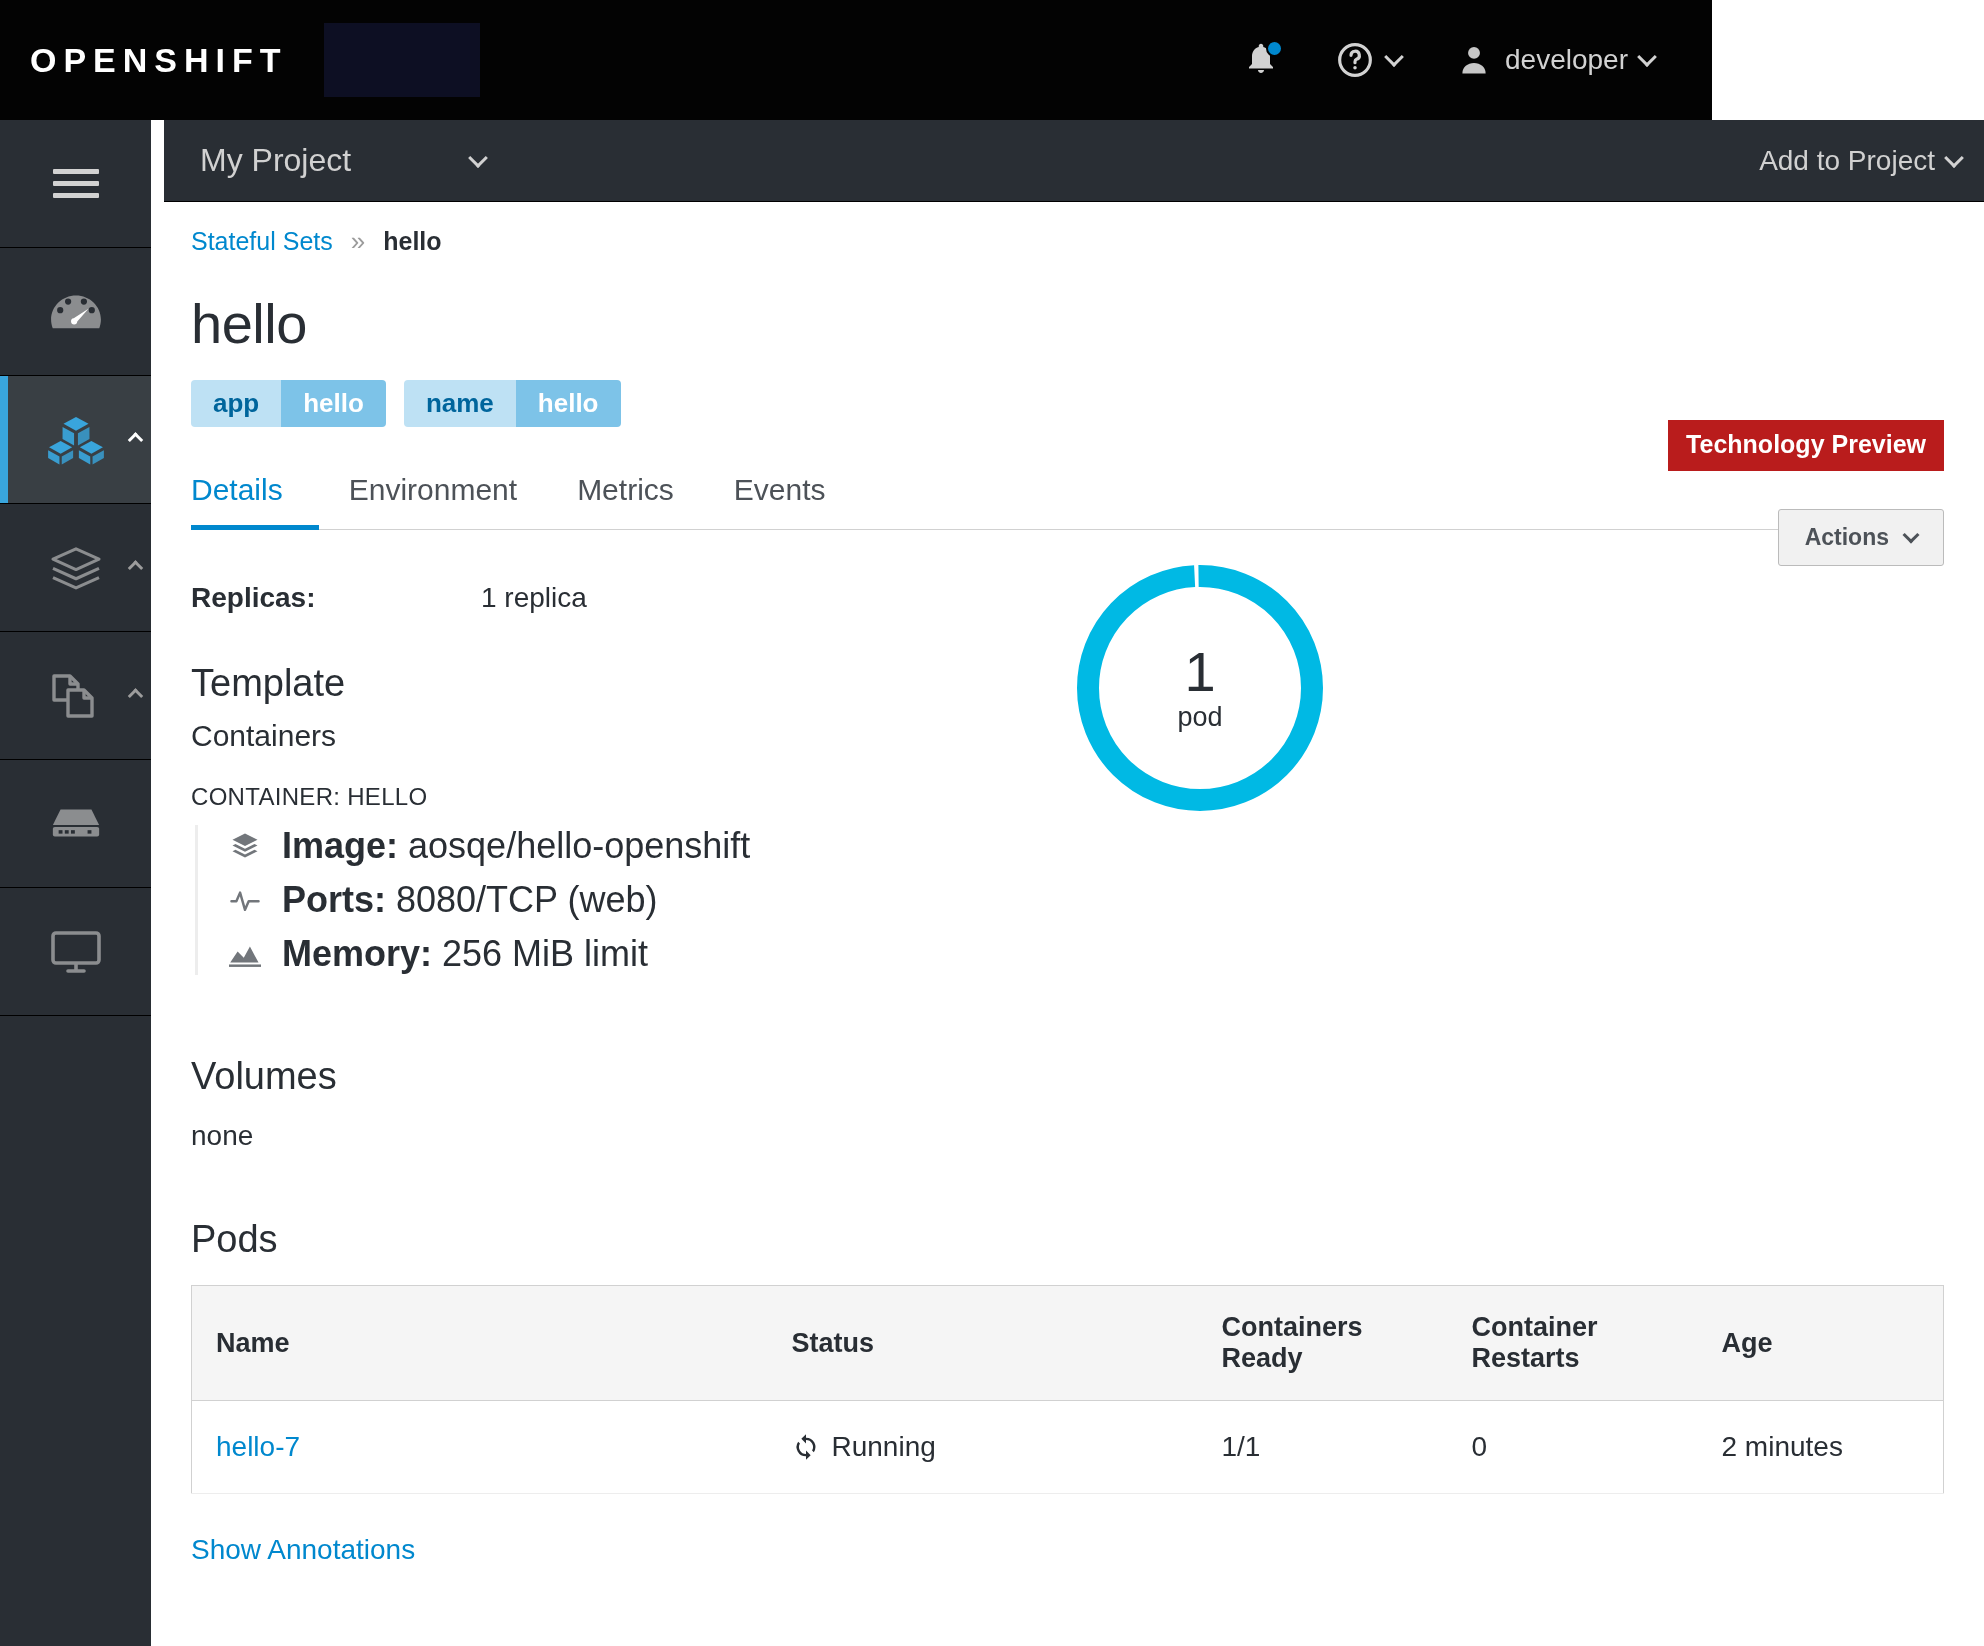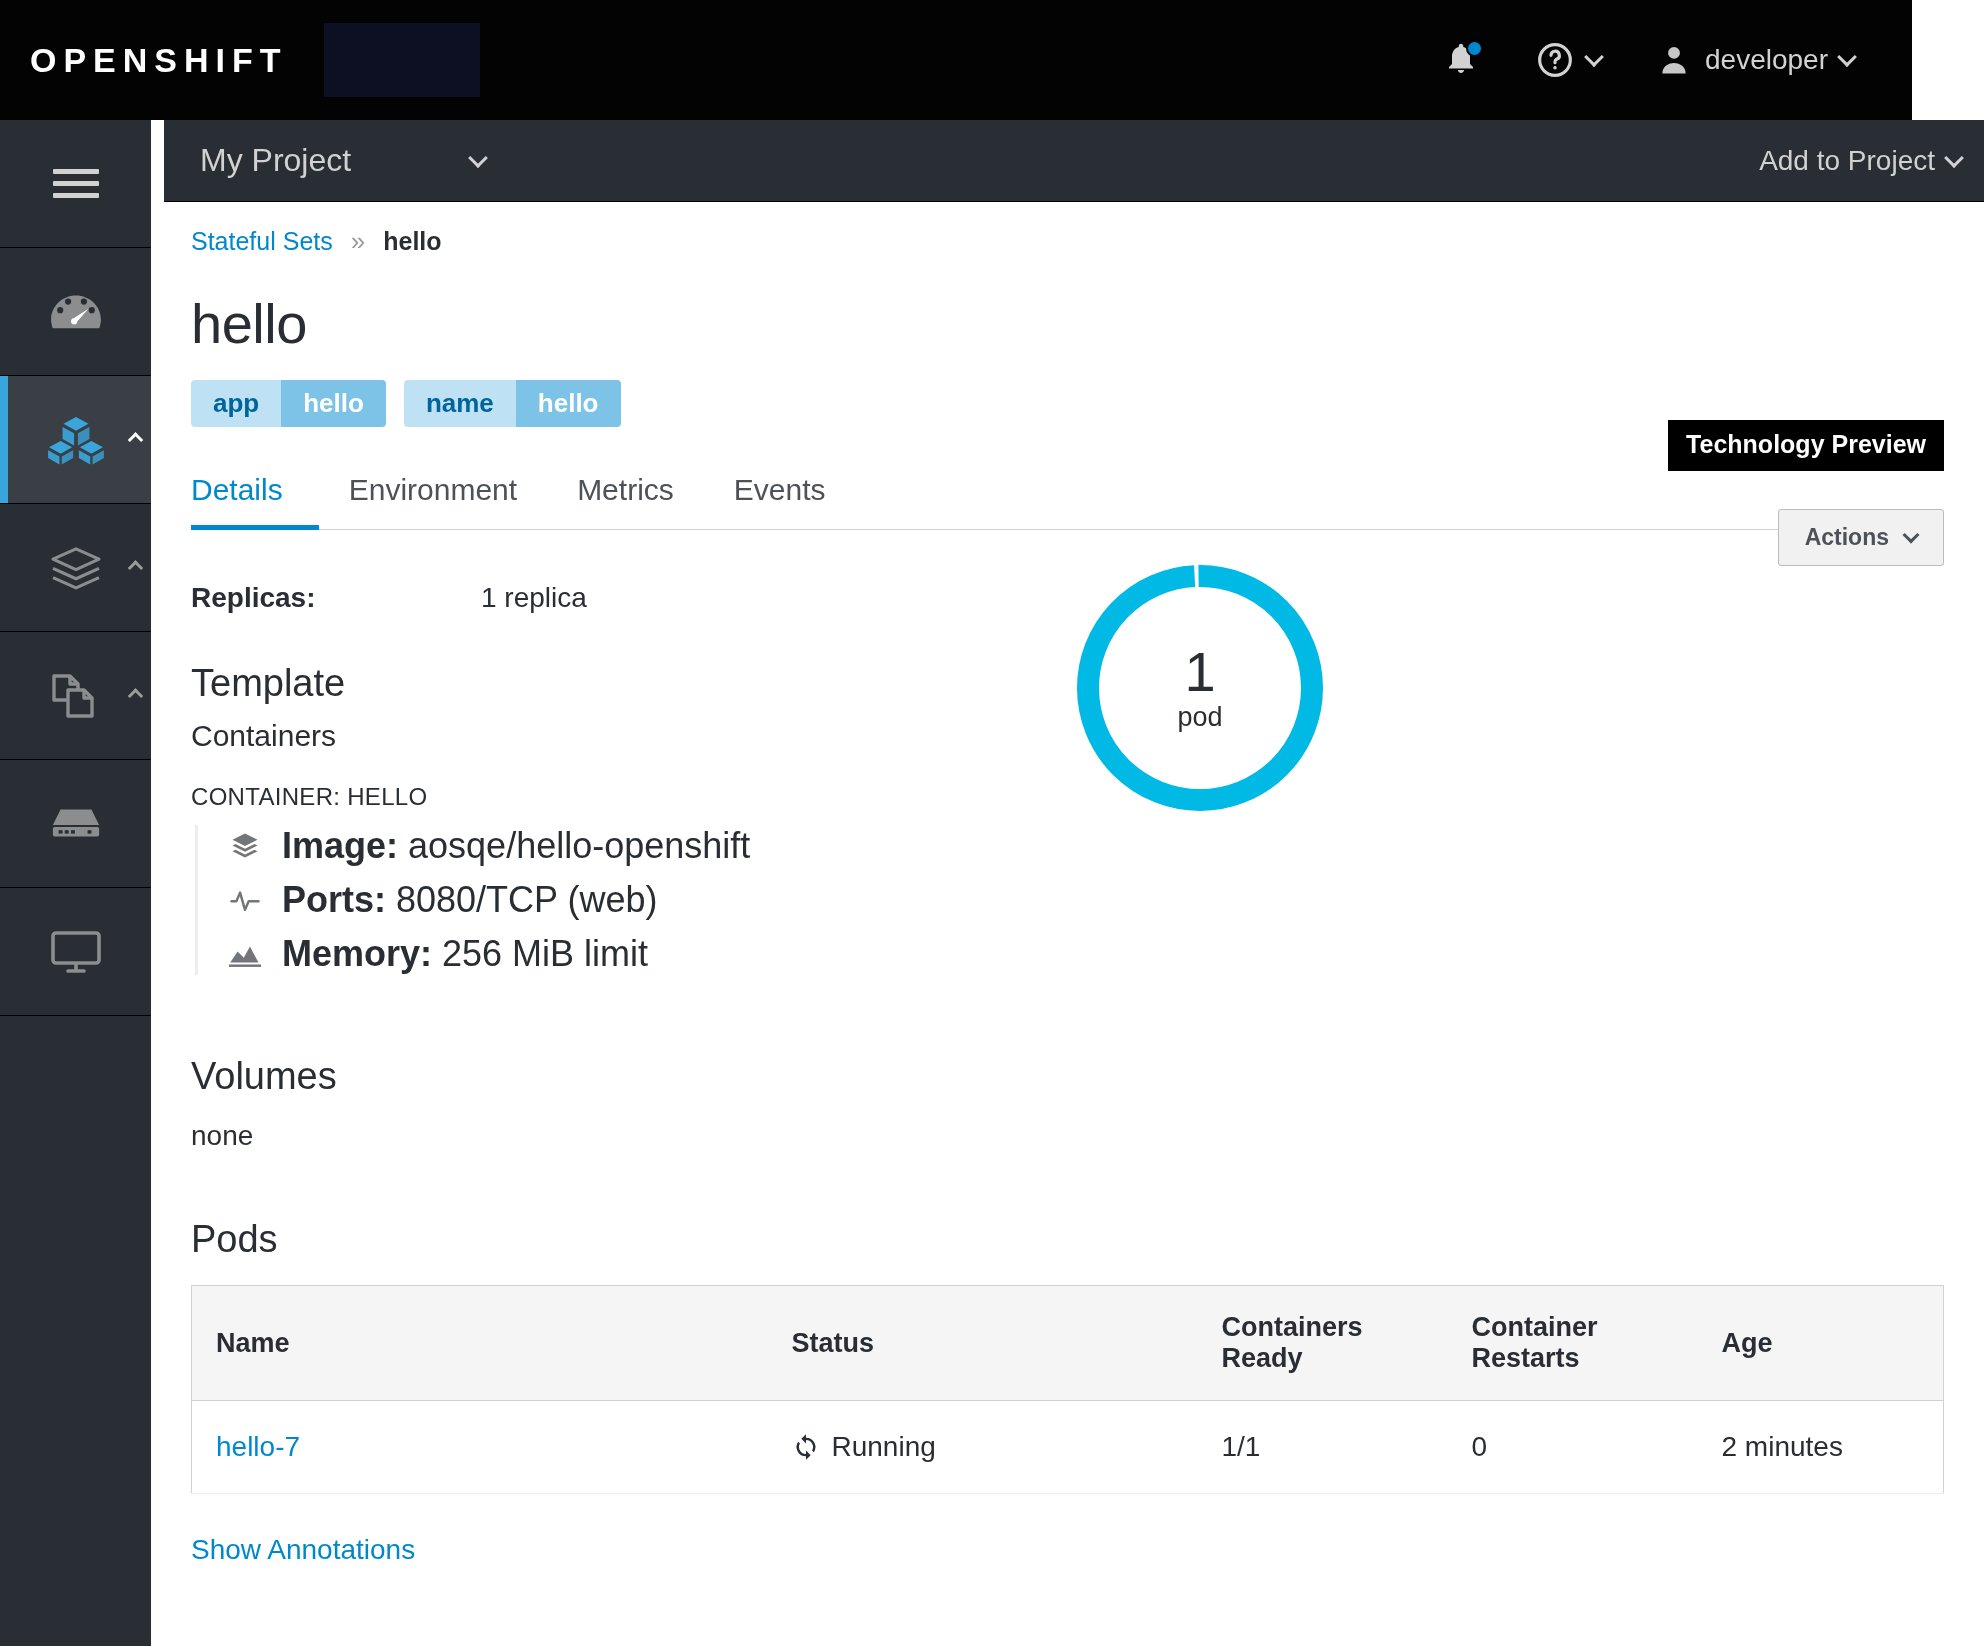--- a/index.html
+++ b/index.html
@@ -7,21 +7,21 @@
     width: 1984px; height: 1646px;
     font-family: "Liberation Sans", sans-serif;
     background: #fff;
     overflow: hidden;
     -webkit-font-smoothing: antialiased;
   }
 
   
   .masthead {
     position: absolute; top: 0; left: 0;
-    width: 1912px; height: 120px;
+    width: 1712px; height: 120px;
     background: #030303;
     display: flex; align-items: center;
   }
   .brand {
     margin-left: 30px;
     color: #fff;
     font-size: 34px;
     font-weight: 700;
     letter-spacing: 7px;
   }
@@ -123,21 +123,21 @@
     margin-top: 24px;
     font-size: 25px;
     display: flex; align-items: center;
   }
   .bc-link { color: #0088ce; cursor: pointer; }
   .bc-sep { color: #9c9c9c; margin: 0 18px; font-size: 26px; }
   .bc-current { color: #292e34; font-weight: 700; }
 
   .techprev {
     position: absolute; top: 218px; right: 40px;
-    background: #000000; color: #fff;
+    background: #b91c1c; color: #fff;
     font-size: 25px; font-weight: 700;
     padding: 10px 18px 12px;
   }
 
   .page-title {
     margin-top: 34px;
     font-size: 56px; font-weight: 300; color: #292e34;
     letter-spacing: -0.5px;
   }
   .actions-btn {

